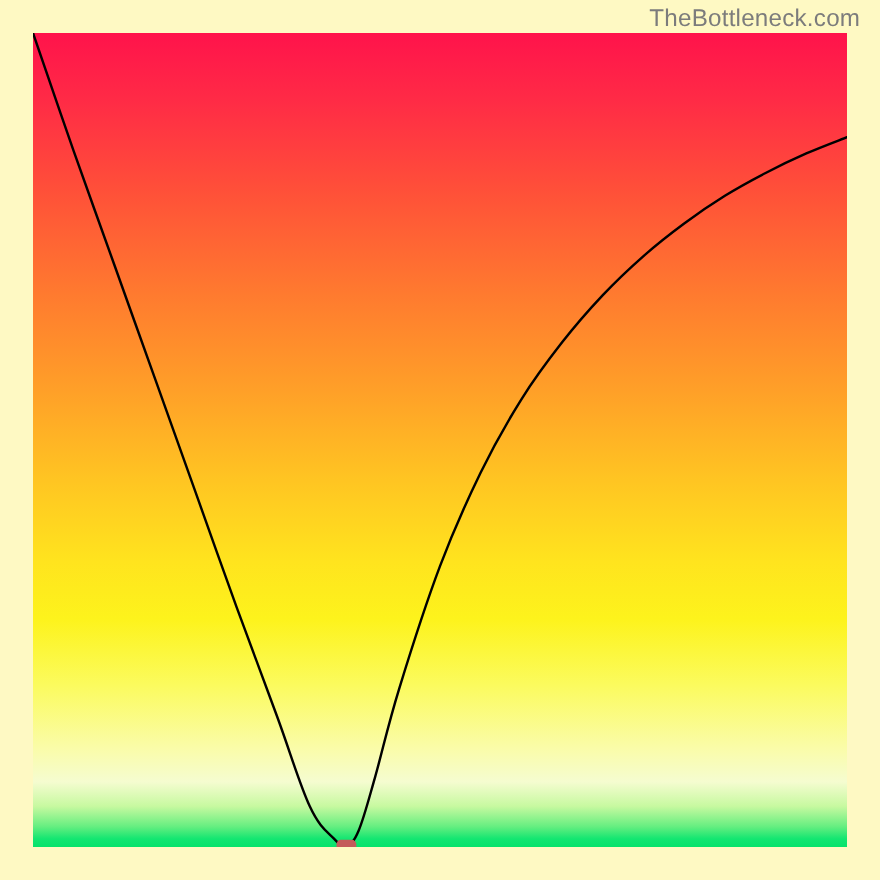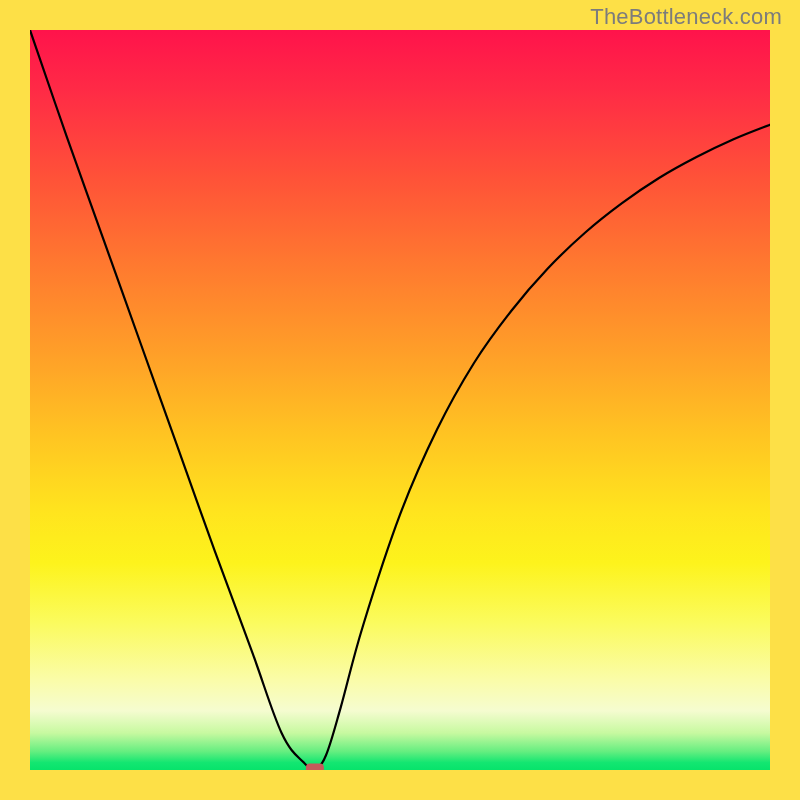--- a/index.html
+++ b/index.html
@@ -8,21 +8,21 @@
     width: 800px;
     height: 800px;
     background: #000000;
     overflow: hidden;
     font-family: Arial, Helvetica, sans-serif;
   }
   .chart-outer {
     position: relative;
     width: 800px;
     height: 800px;
-    background: #fde047;
+    background: #fef9c3;
   }
   .watermark {
     position: absolute;
     top: 4px;
     right: 18px;
     color: #7c7c7c;
     font-size: 22px;
     font-weight: 500;
     letter-spacing: 0.2px;
     user-select: none;

